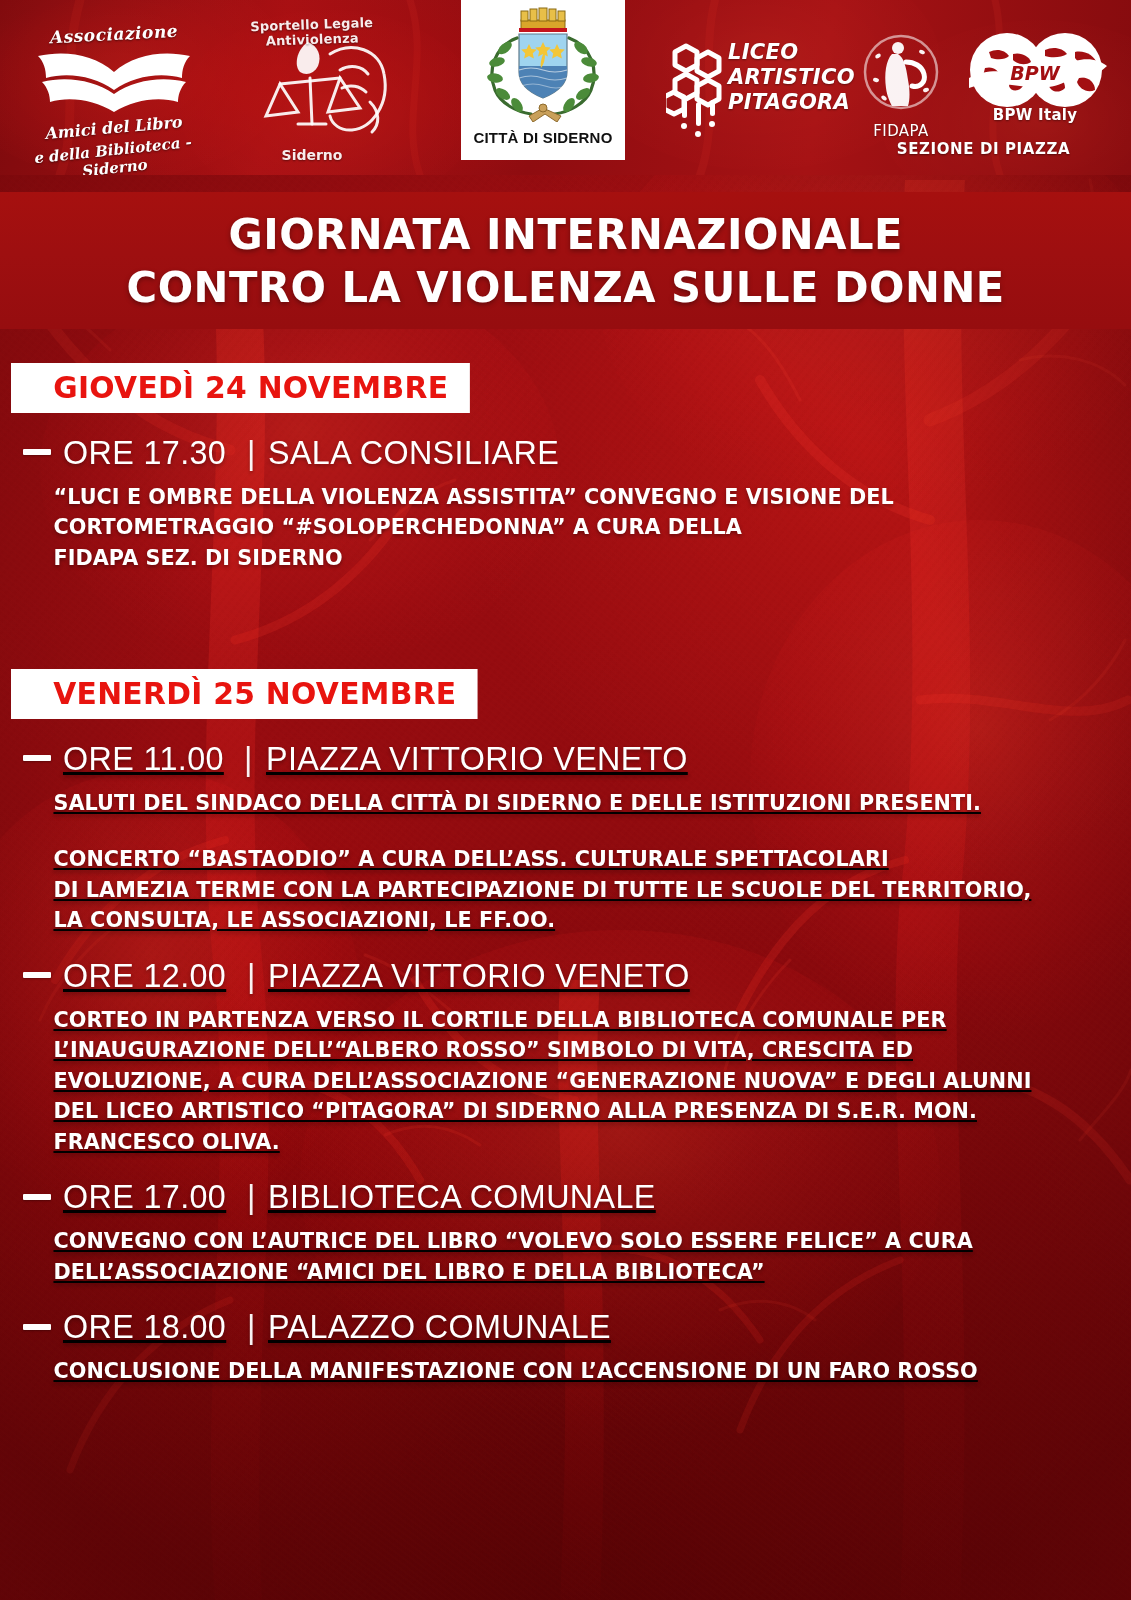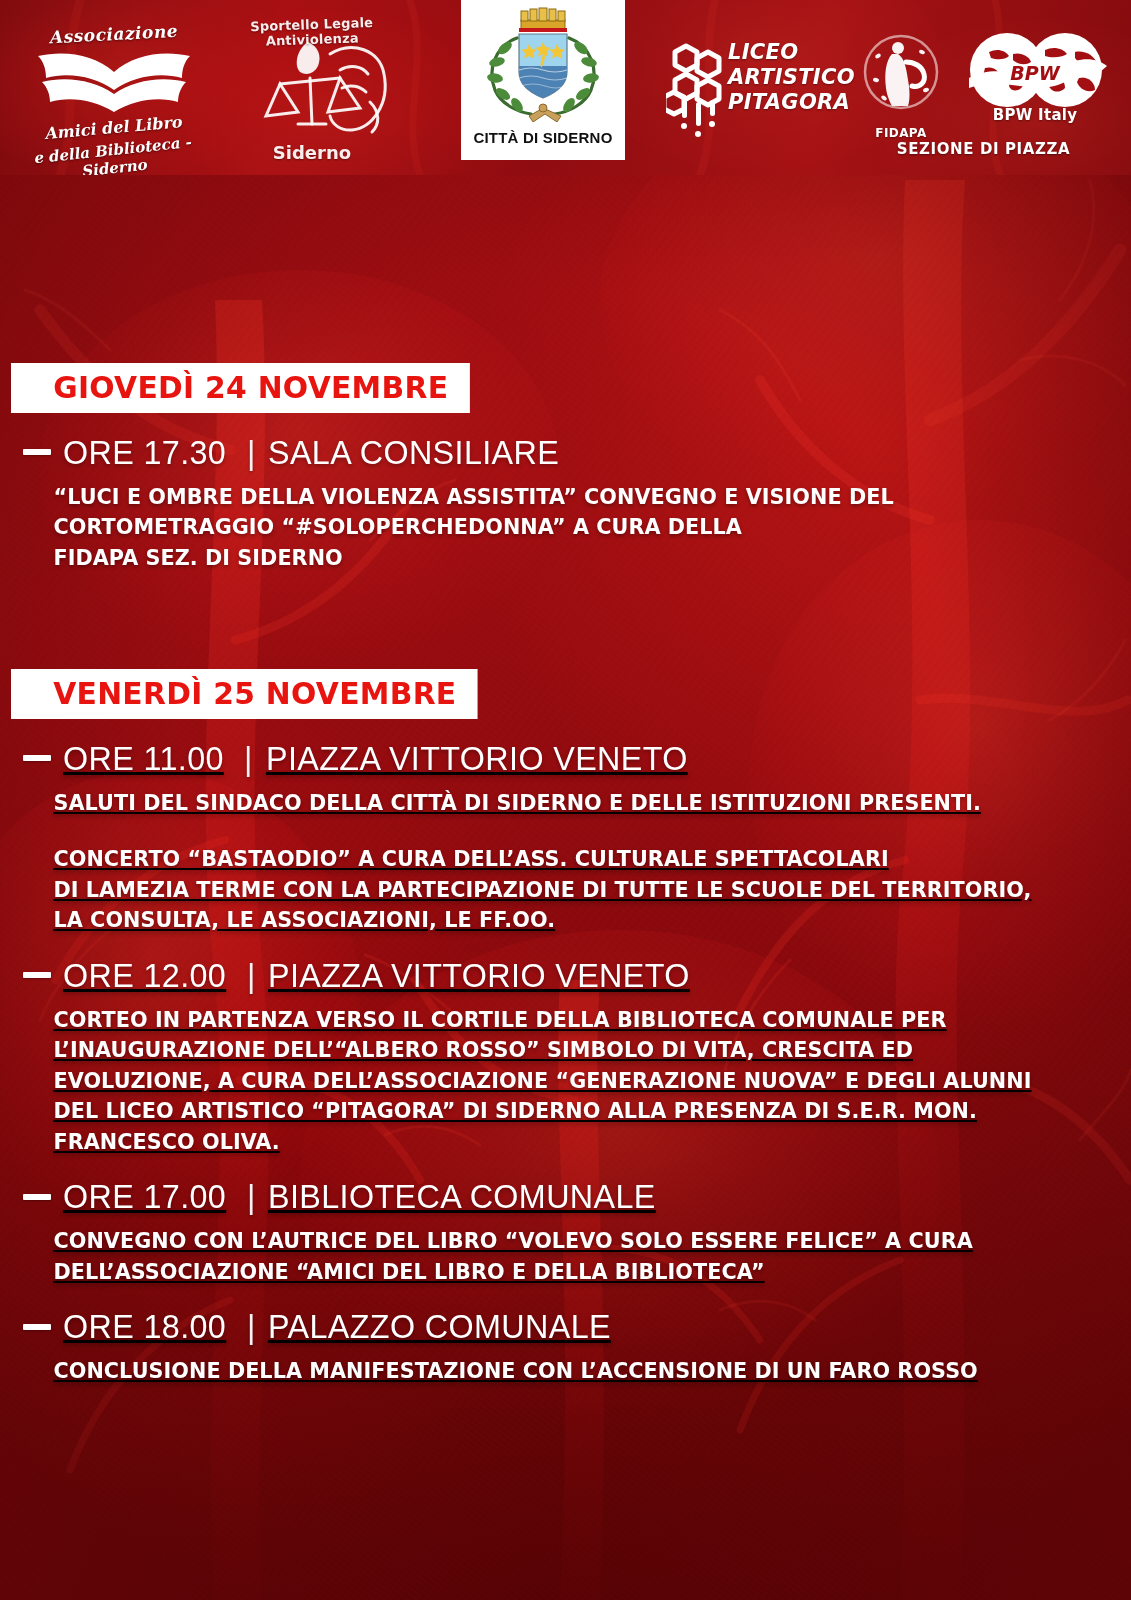--- a/index.html
+++ b/index.html
@@ -113,21 +113,21 @@
     letter-spacing: .2px;
     transform: rotate(-2deg);
     opacity: .92;
     text-shadow: 0 1px 2px rgba(0,0,0,.45);
   }
   #logo-sportello .arc-bot {
     position: absolute; bottom: 4px; left: 0; width: 180px;
     text-align: center;
     font-family: "DejaVu Sans", sans-serif;
     font-weight: 700;
-    font-size: 18px;
+    font-size: 14px;
     opacity: .92;
     text-shadow: 0 1px 2px rgba(0,0,0,.45);
   }
 
   
   #logo-citta {
     left: 461px; top: 0px;
     width: 164px; height: 160px;
     background: #ffffff;
   }
@@ -156,22 +156,22 @@
     letter-spacing: .3px;
     text-shadow: 0 1px 2px rgba(0,0,0,.4);
   }
 
   
   #logo-fidapa { left: 852px; top: 32px; width: 98px; height: 108px; }
   #logo-fidapa .fid-label {
     position: absolute; left: 0; bottom: 0; width: 98px;
     text-align: center;
     font-family: "DejaVu Sans", sans-serif;
-    font-weight: 700;
-    font-size: 12px;
+    font-weight: 400;
+    font-size: 15px;
     letter-spacing: .4px;
     text-shadow: 0 1px 2px rgba(0,0,0,.4);
   }
 
   
   #logo-bpw { left: 955px; top: 30px; width: 160px; height: 110px; }
   #logo-bpw .bpw-label {
     position: absolute; left: 0; bottom: 16px; width: 160px;
     text-align: center;
     font-family: "DejaVu Sans", sans-serif;
@@ -544,20 +544,24 @@
 
         <path d="M14 48 C 46 30, 76 56, 108 36 C 126 26, 142 28, 152 36 C 140 48, 124 46, 110 52 C 78 68, 48 44, 14 58 Z" fill="#ffffff"></path>
         <text x="80" y="50" text-anchor="middle" font-family="DejaVu Sans, sans-serif" font-size="19" font-weight="800" font-style="italic" fill="#a30f12">BPW</text>
       </svg>
       <div class="bpw-label">BPW Italy</div>
     </div>
 
     <div id="sezione-label">SEZIONE DI PIAZZA</div>
   </div>
 
+  <div id="title-band">
+    <div class="tline">GIORNATA INTERNAZIONALE</div>
+    <div class="tline">CONTRO LA VIOLENZA SULLE DONNE</div>
+  </div>
 
   <div id="schedule">
       <div class="day-block" style="padding-top: 34px;"><div class="day-badge">GIOVEDÌ 24 NOVEMBRE</div><div class="slot">
           <div class="slot-head">
             <span class="slot-dash"></span>
             <span class="slot-time">ORE 17.30</span>
             <span class="slot-sep">|</span>
             <span class="slot-place">SALA CONSILIARE</span>
           </div>
           <div class="slot-desc">“LUCI E OMBRE DELLA VIOLENZA ASSISTITA” CONVEGNO E VISIONE DEL

